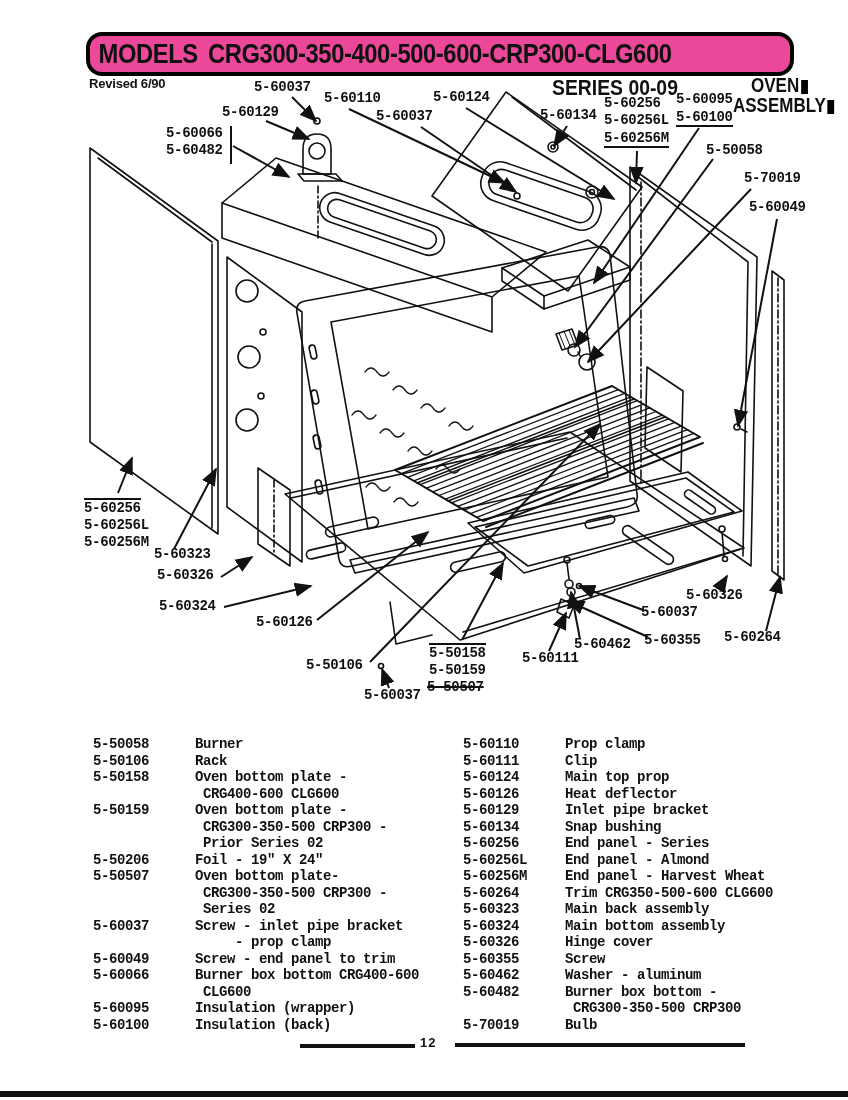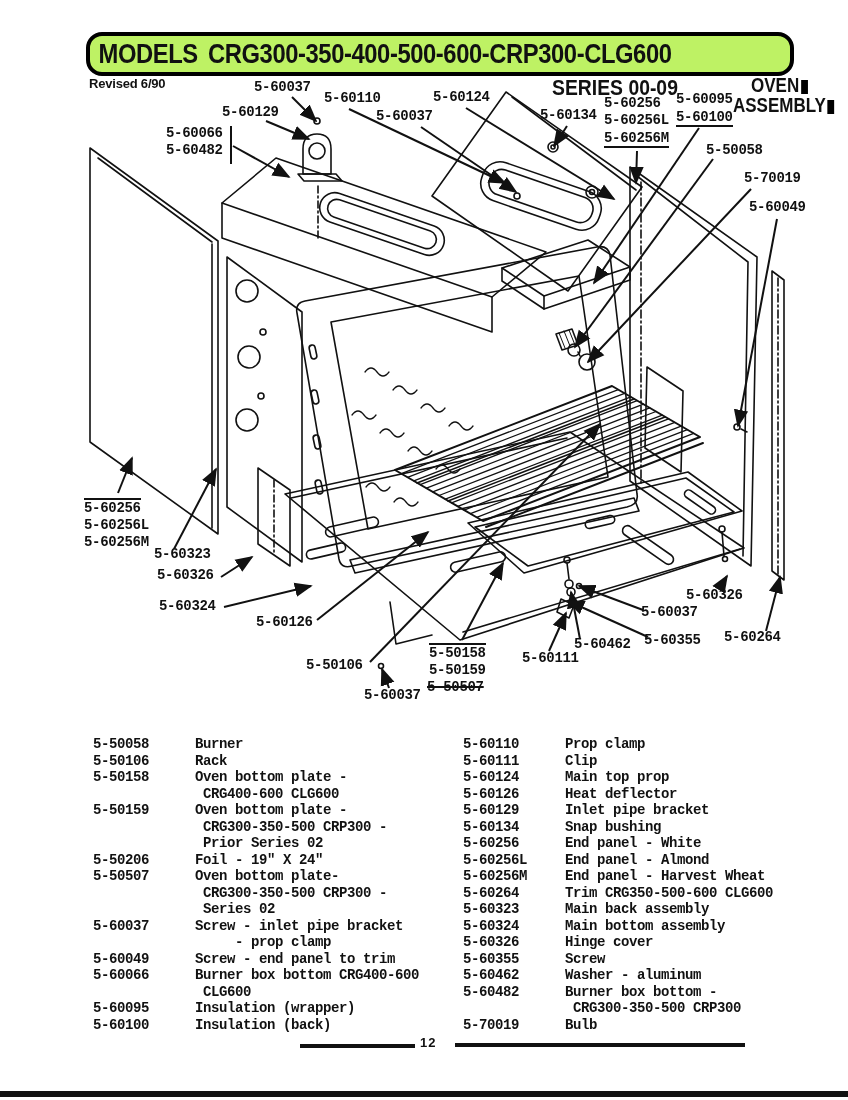--- a/index.html
+++ b/index.html
@@ -2,21 +2,21 @@
 <html><head>
 <meta charset="utf-8">
 <style>
   html,body{margin:0;padding:0;}
   body{width:848px;height:1100px;position:relative;background:#ffffff;overflow:hidden;
        font-family:"Liberation Sans",sans-serif;color:#111;}
   #art{position:absolute;left:0;top:0;width:848px;height:1100px;}
 
   .models-box{position:absolute;left:86px;top:32px;width:700px;height:36px;
       border:4px solid #000;border-radius:16px;display:flex;align-items:center;
-      background:#bef264;}
+      background:#ec4899;}
   .models-inner{display:flex;align-items:baseline;transform:scaleX(0.85);transform-origin:left center;
       font-weight:bold;font-size:28px;letter-spacing:-0.5px;white-space:nowrap;padding-left:10px;}
   .models-inner .pre{margin-right:12px;}
   .revised{position:absolute;left:89px;top:76px;font-size:13px;font-weight:bold;letter-spacing:-0.2px;}
   .series{position:absolute;left:552px;top:75px;font-size:22px;font-weight:bold;
       transform:scaleX(0.88);transform-origin:left top;letter-spacing:0;white-space:nowrap;}
   .asm1{position:absolute;left:751px;top:74px;font-size:20px;font-weight:bold;
       transform:scaleX(0.85);transform-origin:left top;white-space:nowrap;}
   .asm2{position:absolute;left:733px;top:94px;font-size:20px;font-weight:bold;
       transform:scaleX(0.85);transform-origin:left top;white-space:nowrap;}
@@ -318,21 +318,21 @@
     <div class="plrow" style="top: 264px;"><span class="pnum">5-60095</span><span class="pdesc">Insulation (wrapper)</span></div>
     <div class="plrow" style="top: 280.5px;"><span class="pnum">5-60100</span><span class="pdesc">Insulation (back)</span></div>
   </div>
 <div class="plist plist-right" id="plist-right">
     <div class="plrow" style="top: 0px;"><span class="pnum">5-60110</span><span class="pdesc">Prop clamp</span></div>
     <div class="plrow" style="top: 16.5px;"><span class="pnum">5-60111</span><span class="pdesc">Clip</span></div>
     <div class="plrow" style="top: 33px;"><span class="pnum">5-60124</span><span class="pdesc">Main top prop</span></div>
     <div class="plrow" style="top: 49.5px;"><span class="pnum">5-60126</span><span class="pdesc">Heat deflector</span></div>
     <div class="plrow" style="top: 66px;"><span class="pnum">5-60129</span><span class="pdesc">Inlet pipe bracket</span></div>
     <div class="plrow" style="top: 82.5px;"><span class="pnum">5-60134</span><span class="pdesc">Snap bushing</span></div>
-    <div class="plrow" style="top: 99px;"><span class="pnum">5-60256</span><span class="pdesc">End panel - White</span></div>
+    <div class="plrow" style="top: 99px;"><span class="pnum">5-60256</span><span class="pdesc">End panel - Series</span></div>
     <div class="plrow" style="top: 115.5px;"><span class="pnum">5-60256L</span><span class="pdesc">End panel - Almond</span></div>
     <div class="plrow" style="top: 132px;"><span class="pnum">5-60256M</span><span class="pdesc">End panel - Harvest Wheat</span></div>
     <div class="plrow" style="top: 148.5px;"><span class="pnum">5-60264</span><span class="pdesc">Trim CRG350-500-600 CLG600</span></div>
     <div class="plrow" style="top: 165px;"><span class="pnum">5-60323</span><span class="pdesc">Main back assembly</span></div>
     <div class="plrow" style="top: 181.5px;"><span class="pnum">5-60324</span><span class="pdesc">Main bottom assembly</span></div>
     <div class="plrow" style="top: 198px;"><span class="pnum">5-60326</span><span class="pdesc">Hinge cover</span></div>
     <div class="plrow" style="top: 214.5px;"><span class="pnum">5-60355</span><span class="pdesc">Screw</span></div>
     <div class="plrow" style="top: 231px;"><span class="pnum">5-60462</span><span class="pdesc">Washer - aluminum</span></div>
     <div class="plrow" style="top: 247.5px;"><span class="pnum">5-60482</span><span class="pdesc">Burner box bottom -</span></div>
     <div class="plrow" style="top: 264px;"><span class="pdesc"> CRG300-350-500 CRP300</span></div>

